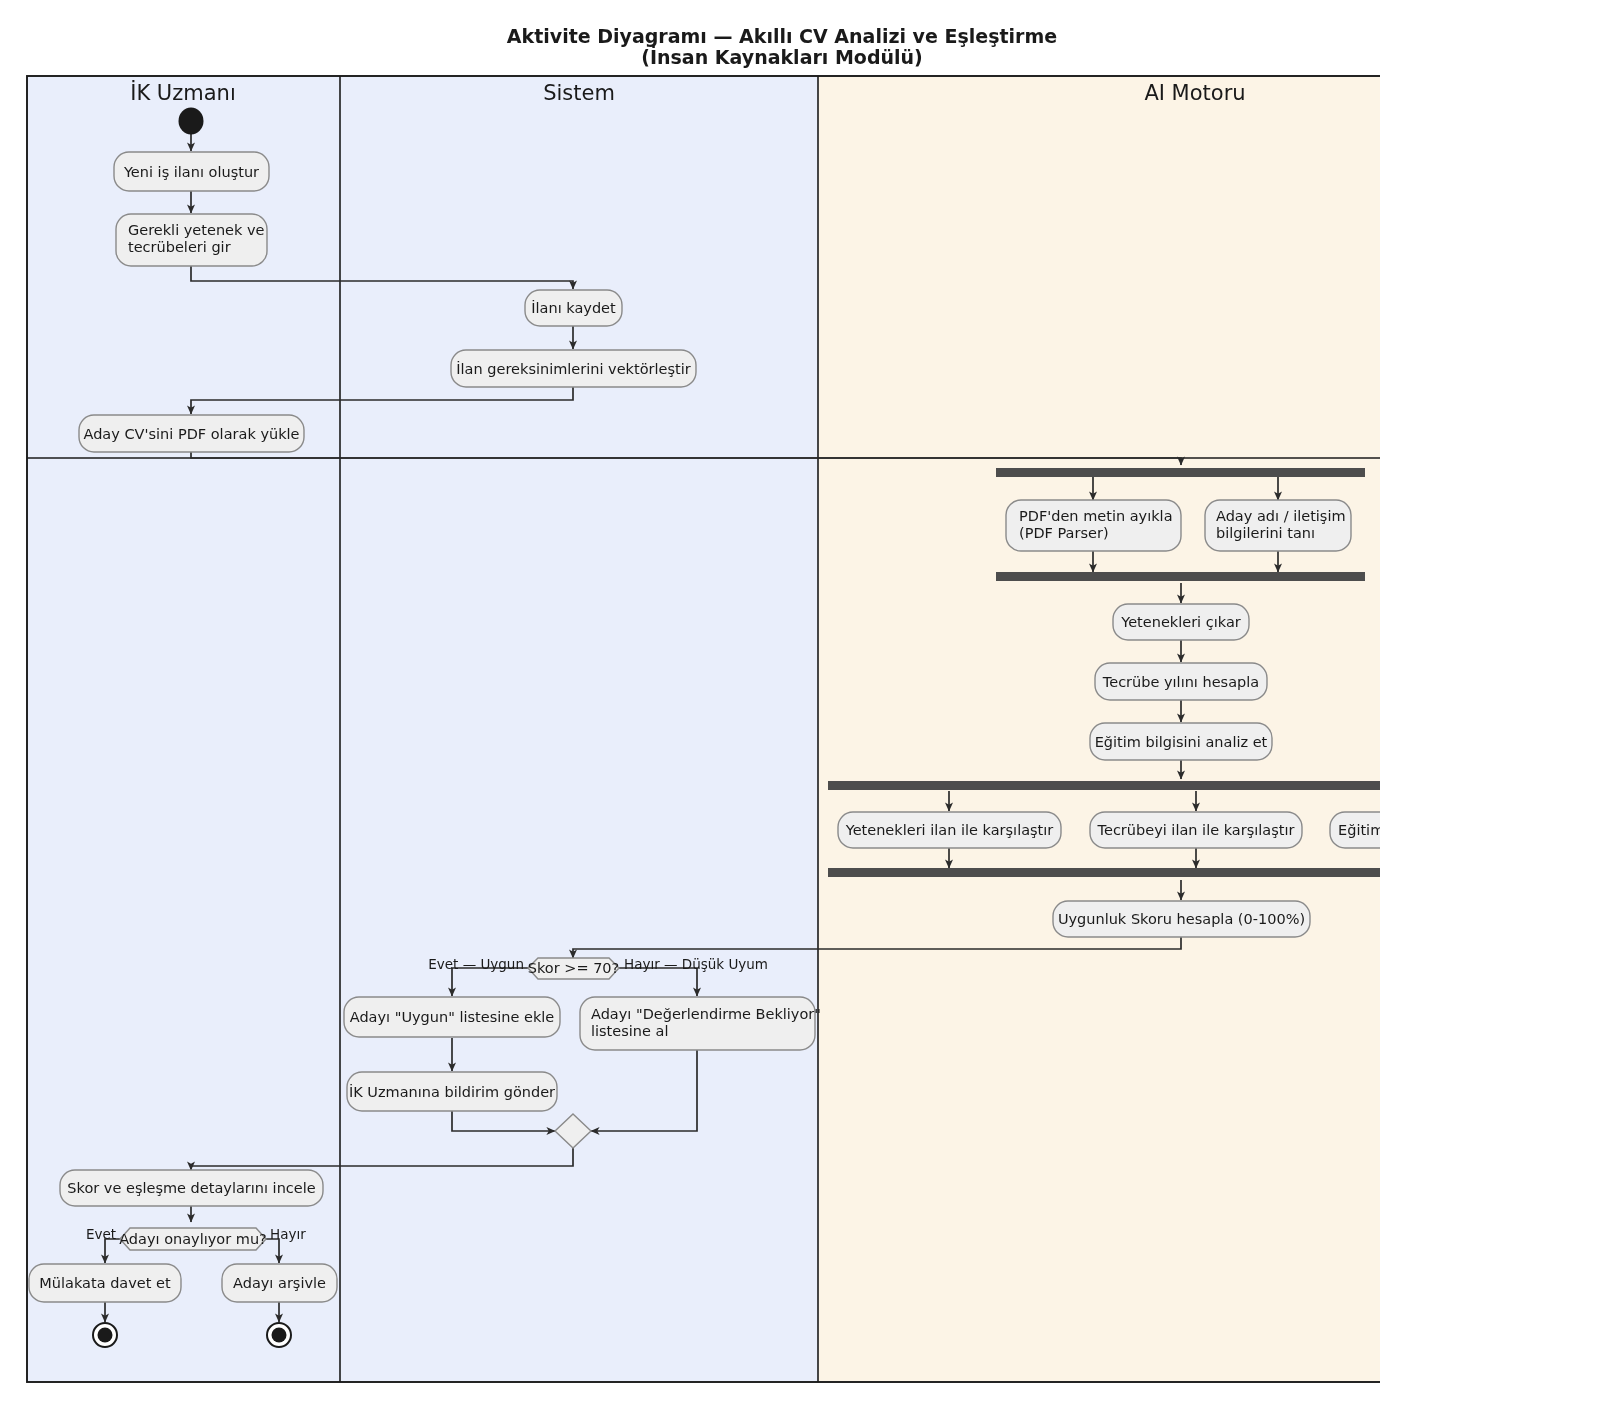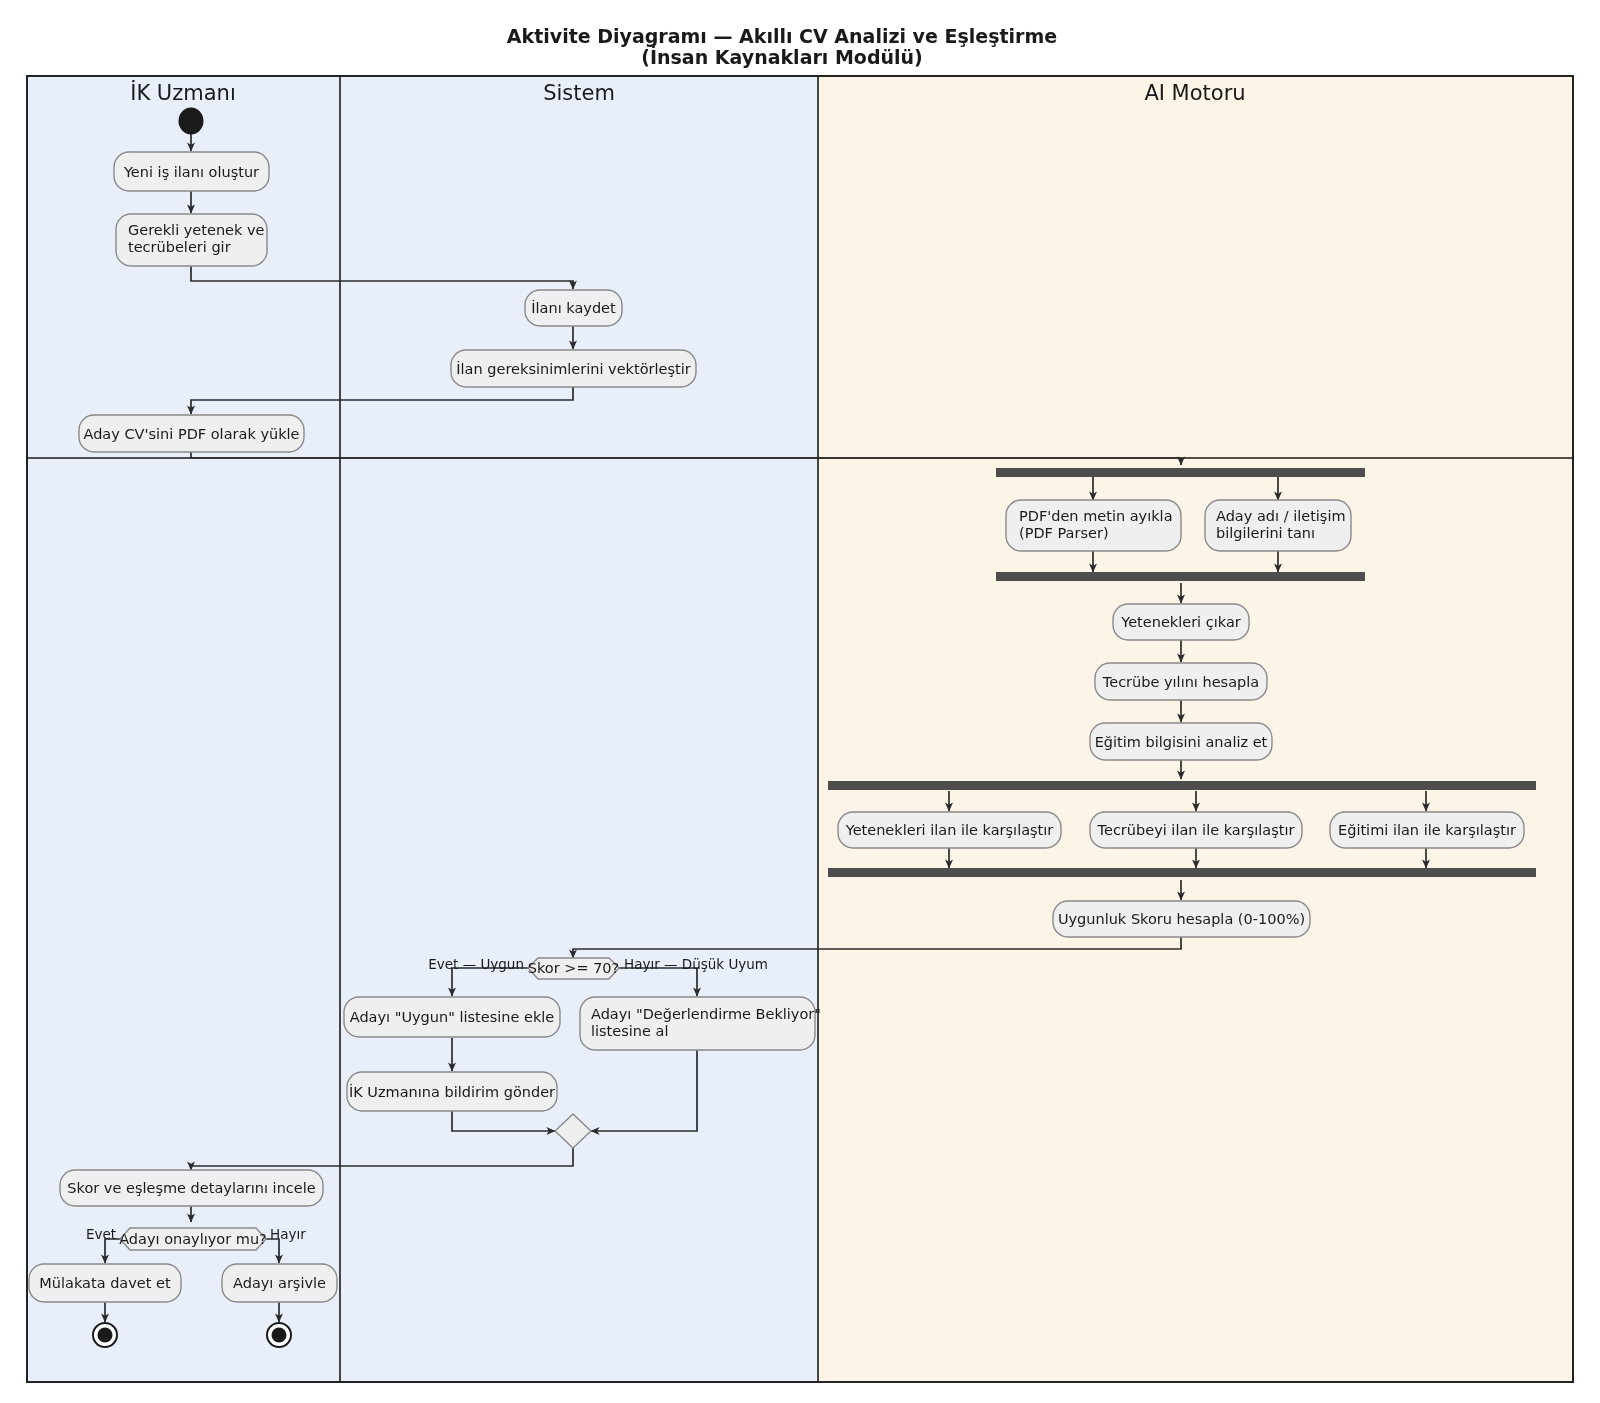--- a/index.html
+++ b/index.html
@@ -1,17 +1,17 @@
 <!DOCTYPE html>
 <html><head>
 <meta charset="utf-8">
 <style>
   html,body{margin:0;padding:0;background:#ffffff;}
   body{width:1600px;height:1403px;font-family:"DejaVu Sans","Liberation Sans",sans-serif;}
-  #stage{position:relative;width:1600px;height:1403px;overflow:hidden;}
+  #stage{position:relative;width:1380px;height:1403px;overflow:hidden;}
   svg{display:block;}
   .ttl{font-size:19px;font-weight:bold;fill:#1a1a1a;}
   .lane-hdr{font-size:21px;fill:#1a1a1a;}
   .node-txt{font-size:14.5px;fill:#1a1a1a;}
   .guard-txt{font-size:13.5px;fill:#1a1a1a;}
   .dec-txt{font-size:14.5px;fill:#1a1a1a;}
   .nodebox{fill:#efefef;stroke:#8a8a8a;stroke-width:1.4;}
   .decbox{fill:#efefef;stroke:#8a8a8a;stroke-width:1.4;}
   .flow{fill:none;stroke:#2b2b2b;stroke-width:1.7;}
   .bar{fill:#4d4d4d;}

